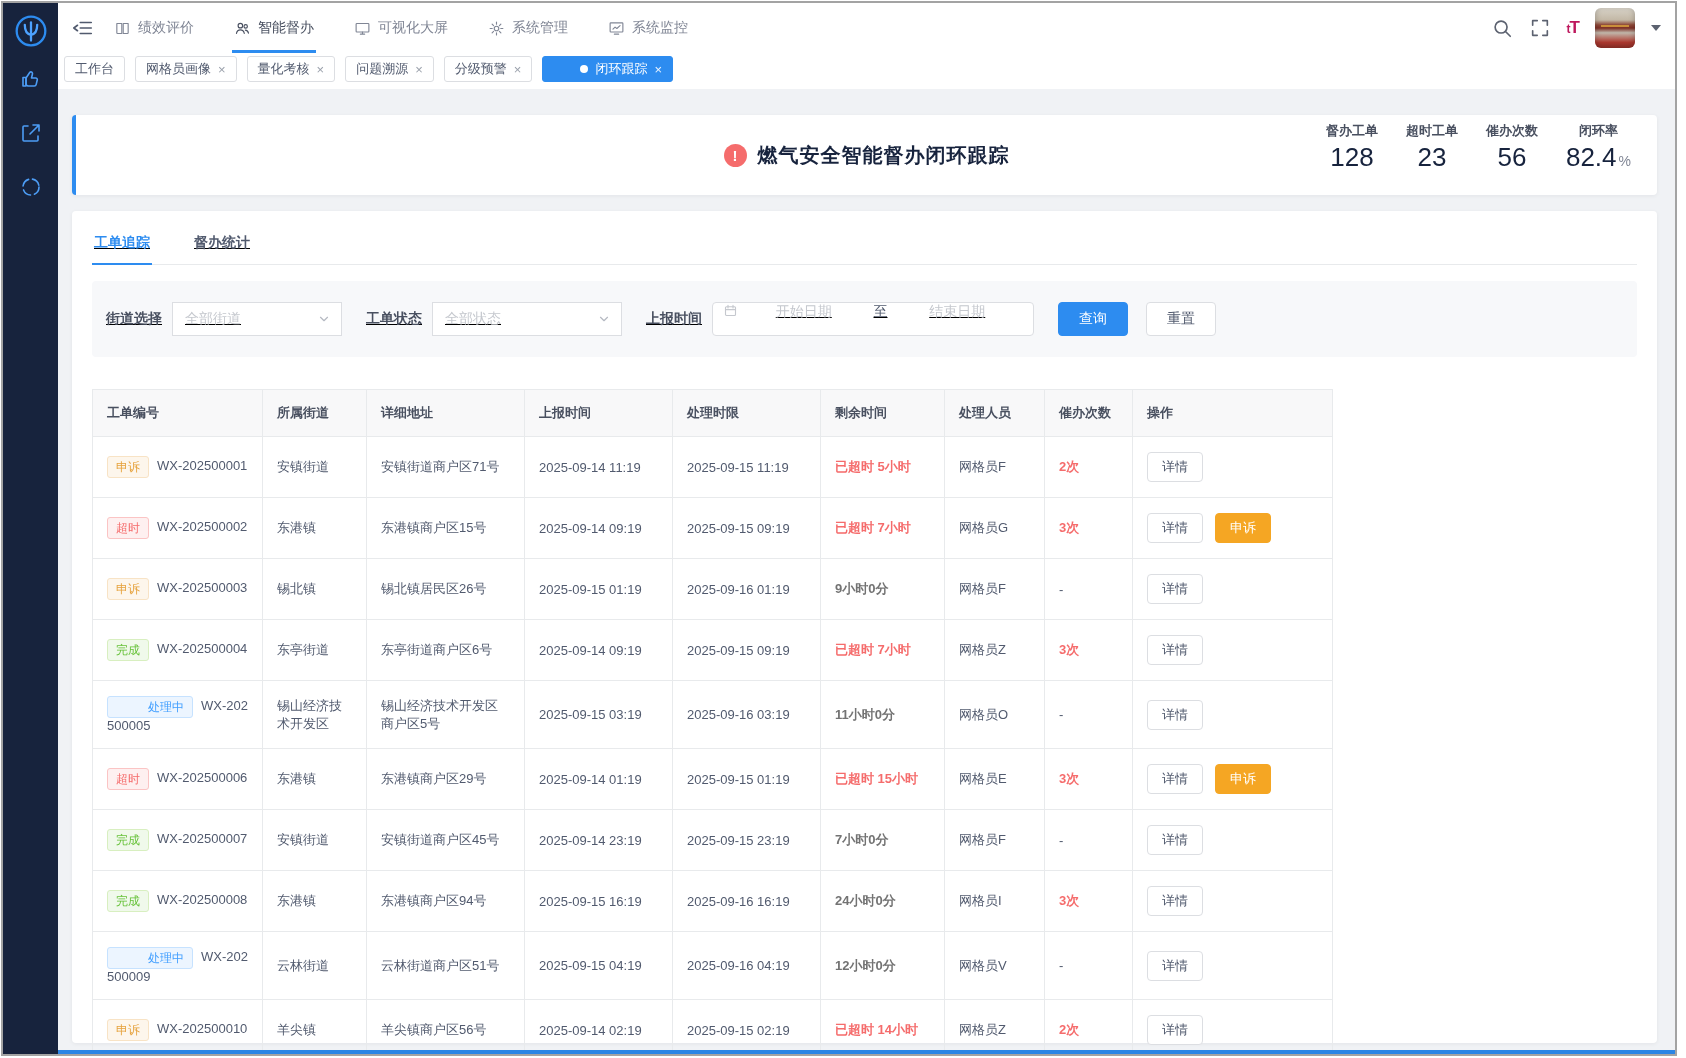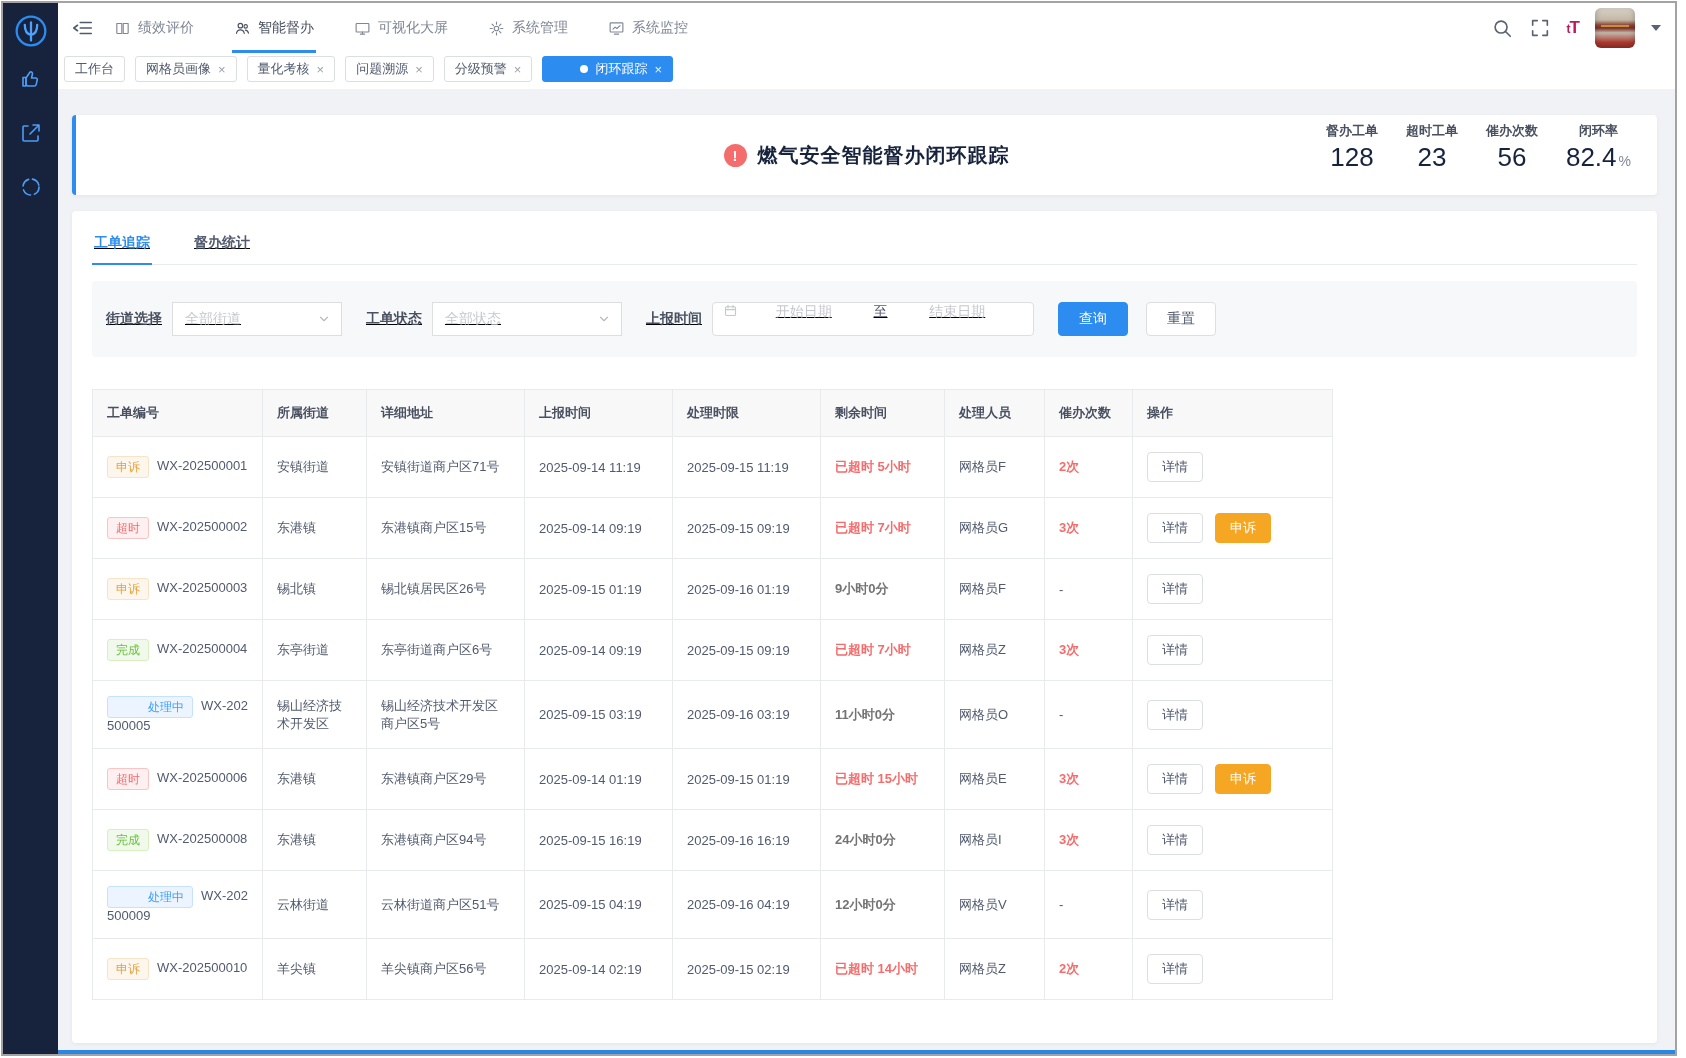--- a/index.html
+++ b/index.html
@@ -394,20 +394,31 @@
                   <td>东港镇</td>
                   <td>东港镇商户区29号</td>
                   <td>2025-09-14 01:19</td>
                   <td>2025-09-15 01:19</td>
                   <td><span class="t-red">已超时 15小时</span></td>
                   <td>网格员E</td>
                   <td><span class="t-red">3次</span></td>
                   <td><button class="row-btn detail">详情</button><button class="row-btn appeal">申诉</button></td>
                 </tr>
                 <tr>
+                  <td class="id-cell"><span class="badge done">完成</span>WX-202500007</td>
+                  <td>安镇街道</td>
+                  <td>安镇街道商户区45号</td>
+                  <td>2025-09-14 23:19</td>
+                  <td>2025-09-15 23:19</td>
+                  <td><span class="t-orange">7小时0分</span></td>
+                  <td>网格员F</td>
+                  <td><span>-</span></td>
+                  <td><button class="row-btn detail">详情</button></td>
+                </tr>
+                <tr>
                   <td class="id-cell"><span class="badge done">完成</span>WX-202500008</td>
                   <td>东港镇</td>
                   <td>东港镇商户区94号</td>
                   <td>2025-09-15 16:19</td>
                   <td>2025-09-16 16:19</td>
                   <td><span class="t-orange">24小时0分</span></td>
                   <td>网格员I</td>
                   <td><span class="t-red">3次</span></td>
                   <td><button class="row-btn detail">详情</button></td>
                 </tr>

